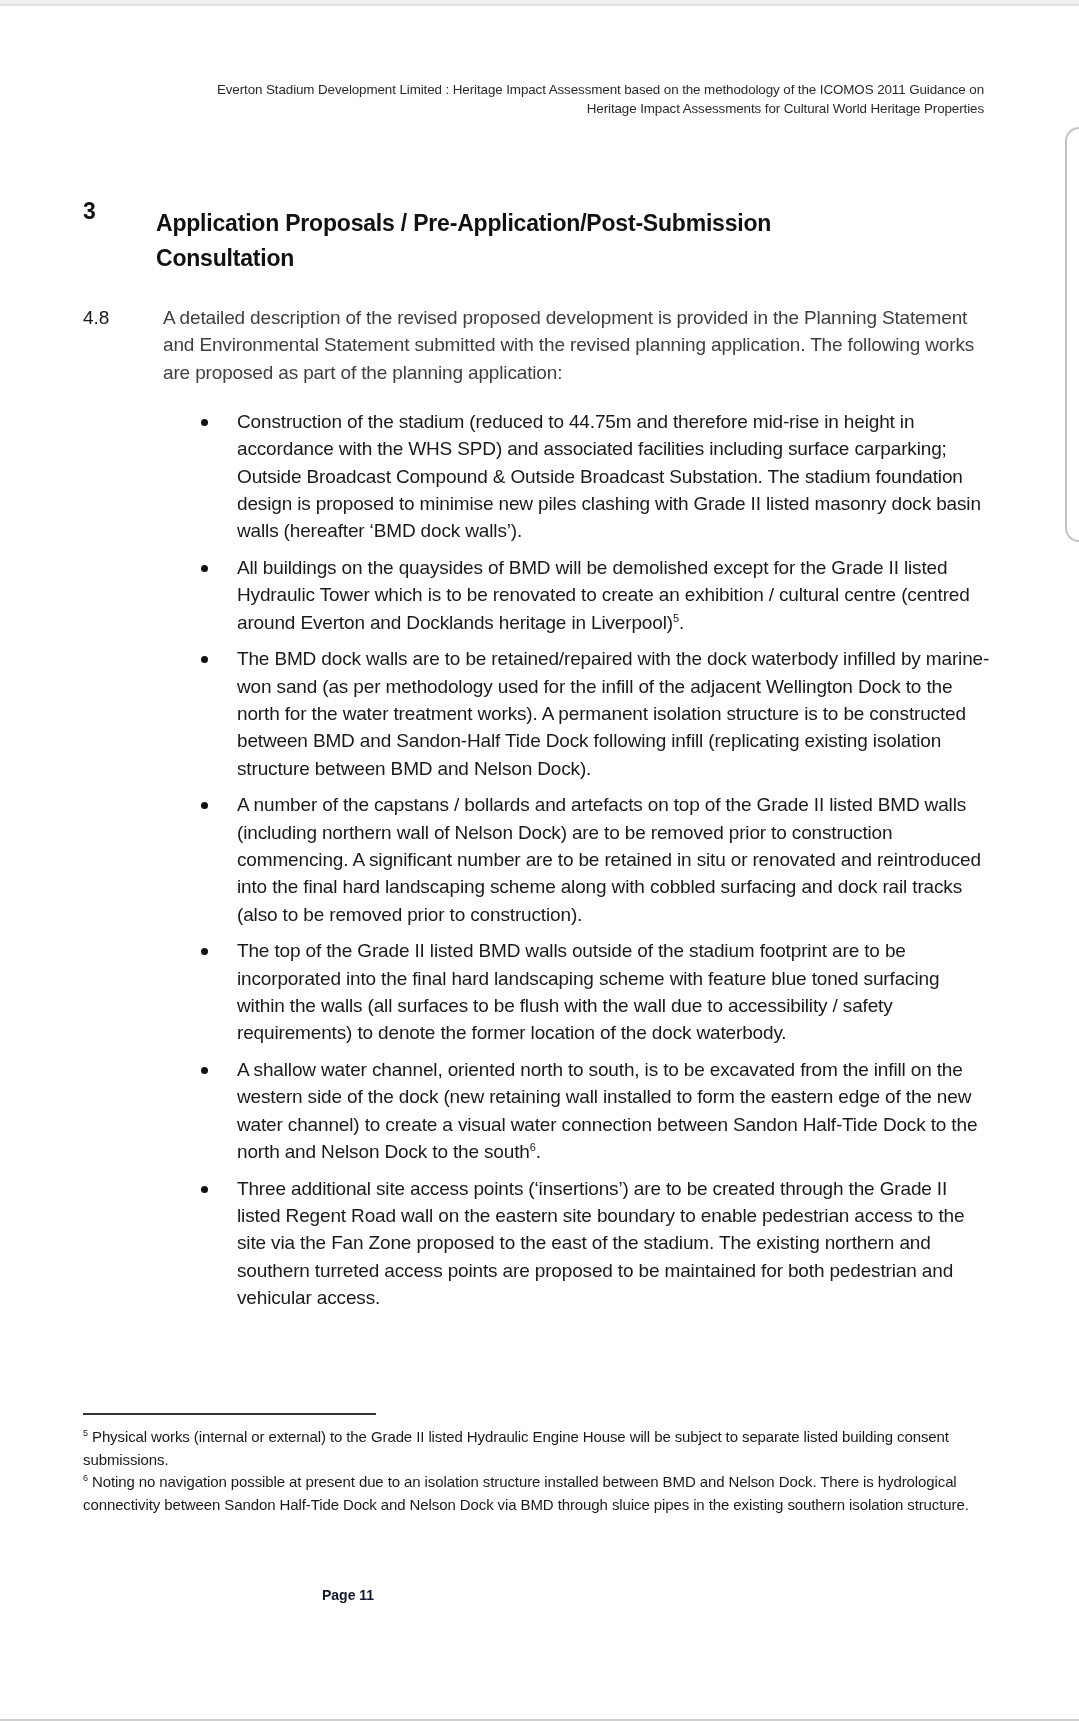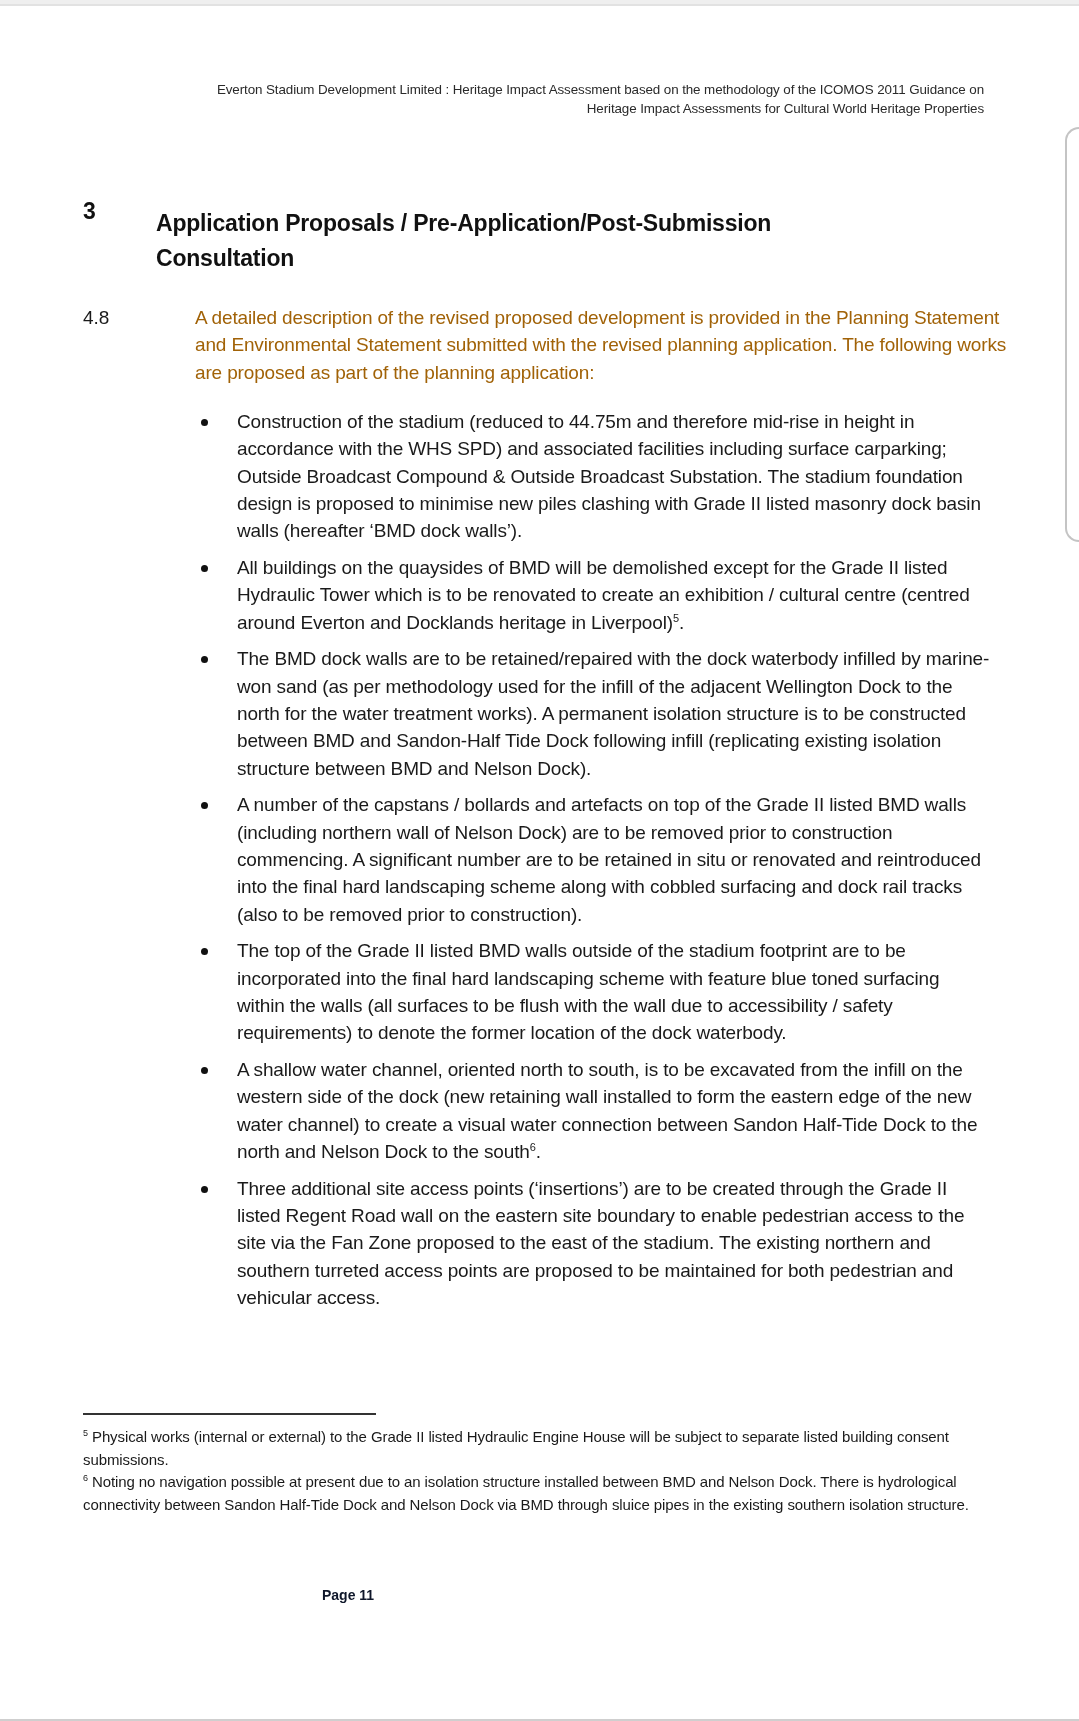--- a/index.html
+++ b/index.html
@@ -81,23 +81,22 @@
       font-size: 19px;
       color: #1a1a1a;
     }
     .para-intro {
       position: absolute;
       left: 163px;
       top: 304px;
       width: 820px;
       font-size: 19px;
       line-height: 27.3px;
-      color: #a16207;
+      color: #404040;
       letter-spacing: -0.15px;
-      margin-left: 32px;
     }
     .bullets {
       position: absolute;
       left: 200px;
       top: 408px;
       width: 790px;
       margin: 0;
       padding: 0;
       list-style: none;
     }

